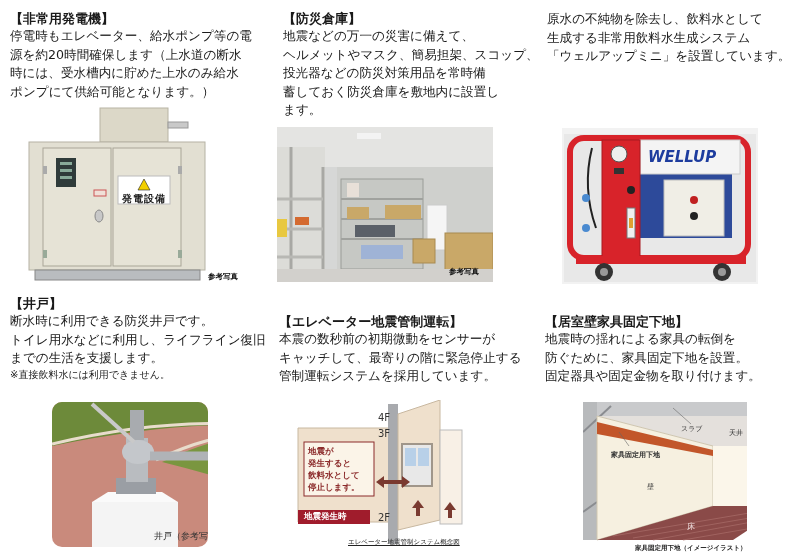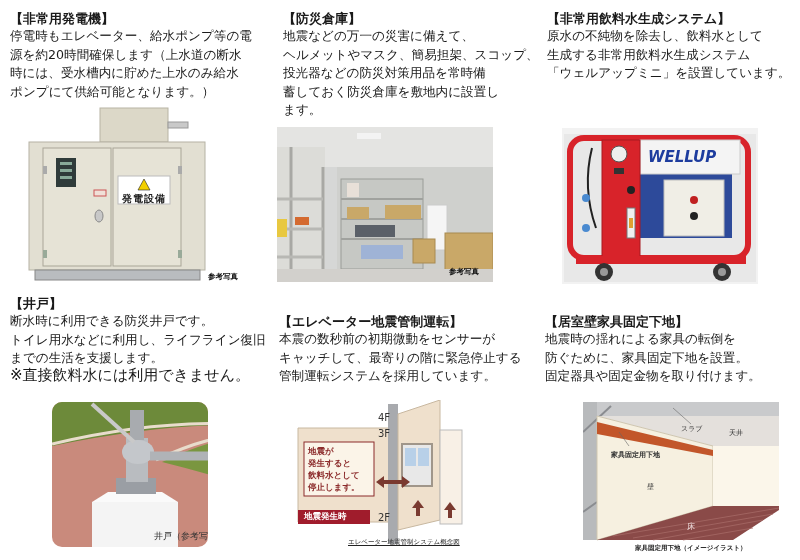--- a/index.html
+++ b/index.html
@@ -1,21 +1,21 @@
 <!DOCTYPE html>
 <html><head>
 <meta charset="utf-8">
 <style>
   html, body { margin:0; padding:0; background:#ffffff; }
   body { width:800px; height:560px; overflow:hidden; position:relative;
          font-family:"DejaVu Sans", "Liberation Sans", sans-serif; color:#1a1a1a; }
   .block { position:absolute; }
   .title { font-size:13px; font-weight:bold; line-height:17px; letter-spacing:0px; white-space:nowrap; }
   .body { font-size:12.6px; line-height:18.5px; white-space:nowrap; }
-  .note { font-size:15px; line-height:14px; white-space:nowrap; }
+  .note { font-size:10px; line-height:14px; white-space:nowrap; }
   .photo { position:absolute; overflow:hidden; }
   .cap { position:absolute; font-size:7.5px; font-weight:bold; white-space:nowrap; color:#111; }
   .cap-sm { position:absolute; font-size:6.5px; white-space:nowrap; color:#222; }
   svg { display:block; }
 </style>
 </head>
 <body>
 
 <div class="block" style="left:10px; top:10px;">
   <div class="title">【非常用発電機】</div>
@@ -93,21 +93,20 @@
 
     <rect x="150" y="78" width="20" height="45" fill="#f5f5f5" stroke="#ccc"></rect>
     <rect x="136" y="112" width="22" height="24" fill="#c9a868" stroke="#a88a50"></rect>
     <rect x="168" y="106" width="48" height="44" fill="#c9a868" stroke="#a88a50"></rect>
     <rect x="0" y="142" width="216" height="13" fill="#d2d0cc"></rect>
   </svg>
   <div class="cap" style="left:172px; top:140px; color:#111;">参考写真</div>
 </div>
 
 <div class="block" style="left:547px; top:10px;">
-  <div class="title">【非常用飲料水生成システム】</div>
   <div class="body">原水の不純物を除去し、飲料水として</div>
   <div class="body">生成する非常用飲料水生成システム</div>
   <div class="body">「ウェルアップミニ」を設置しています。</div>
 </div>
 <div class="photo" style="left:562px; top:128px; width:196px; height:156px;">
   <svg width="196" height="156" viewBox="0 0 196 156">
     <rect width="196" height="156" fill="#f2f2f2"></rect>
     <rect x="2" y="6" width="192" height="148" fill="#e8e8e8"></rect>
 
     <rect x="8" y="10" width="178" height="120" rx="14" fill="none" stroke="#d8232a" stroke-width="6"></rect>
@@ -208,21 +207,21 @@
   <div style="position:absolute; left:12px; top:111px; font-size:8.5px; color:#ffffff; font-weight:bold;">地震発生時</div>
   <div class="cap-sm" style="left:56px; top:138px;text-decoration:underline;">エレベーター地震管制システム概念図</div>
 </div>
 
 <div class="block" style="left:545px; top:313px;">
   <div class="title">【居室壁家具固定下地】</div>
   <div class="body">地震時の揺れによる家具の転倒を</div>
   <div class="body">防ぐために、家具固定下地を設置。</div>
   <div class="body">固定器具や固定金物を取り付けます。</div>
 </div>
-<div class="photo" style="left:583px; top:402px; width:196px; height:155px;">
+<div class="photo" style="left:583px; top:402px; width:164px; height:155px;">
   <svg width="196" height="155" viewBox="0 0 196 155">
     <rect width="196" height="155" fill="#ffffff"></rect>
 
     <rect x="0" y="0" width="196" height="14" fill="#c9cacc"></rect>
     <polygon points="0,0 14,0 14,138 0,138" fill="#b8babc"></polygon>
     <line x1="0" y1="30" x2="28" y2="4" stroke="#8a8c90" stroke-width="2"></line>
     <line x1="0" y1="110" x2="14" y2="100" stroke="#8a8c90" stroke-width="2"></line>
 
     <polygon points="14,14 196,14 196,44 130,44" fill="#e4e0dc"></polygon>
 

